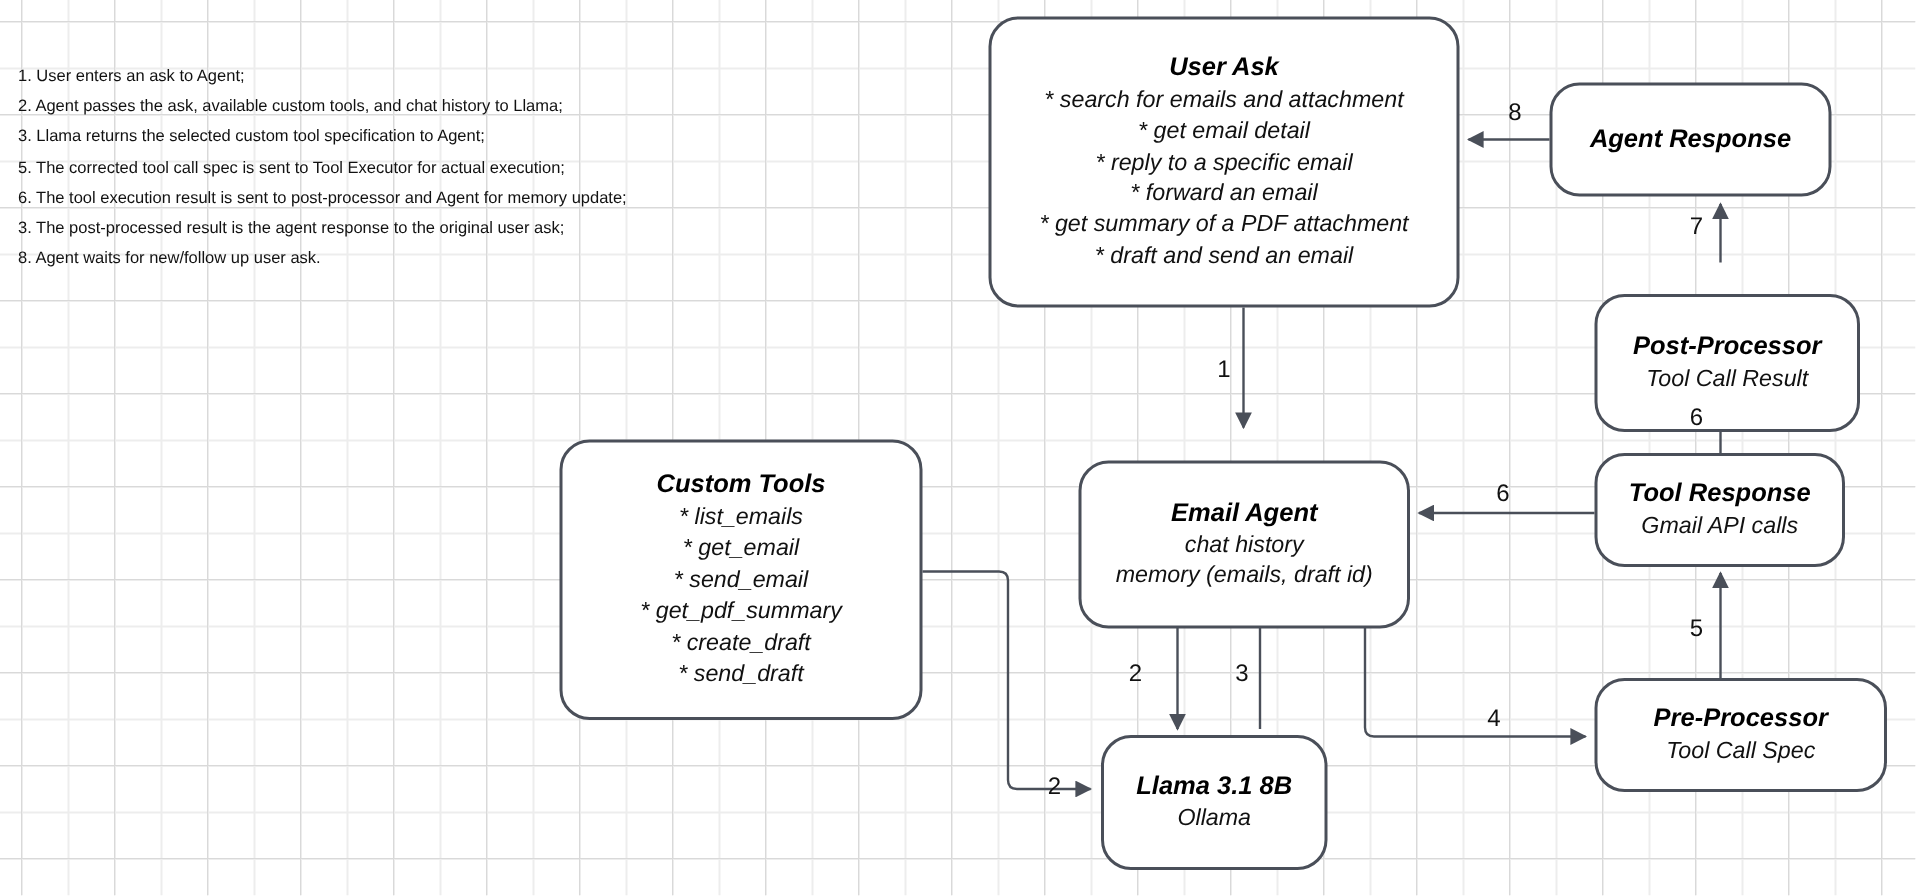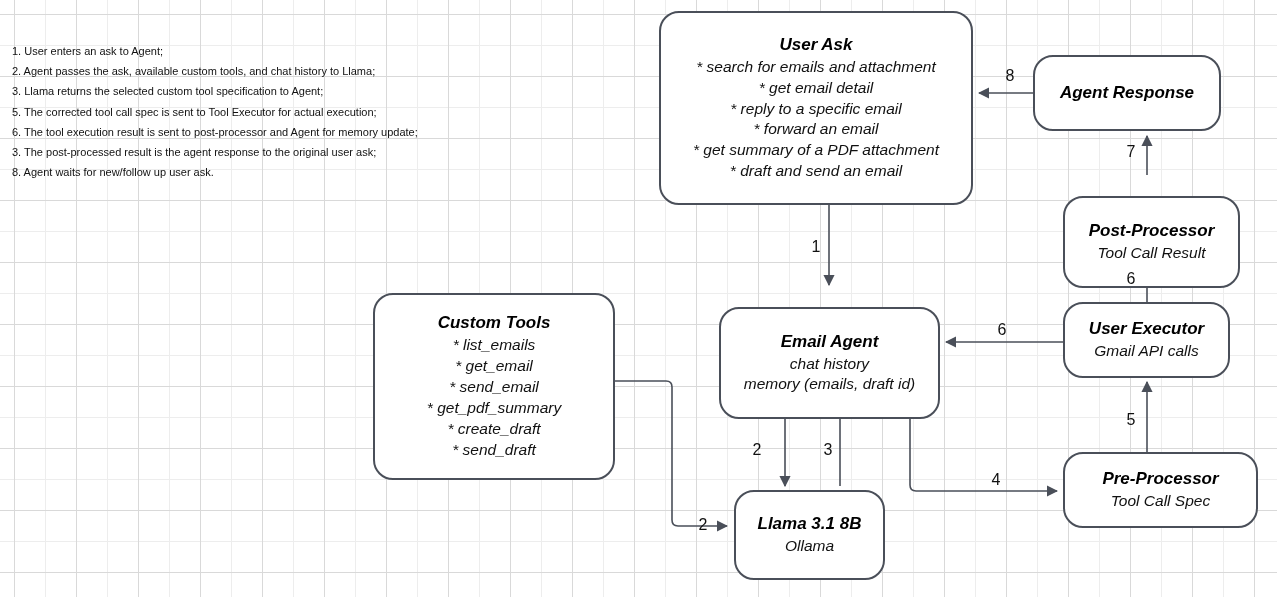--- a/index.html
+++ b/index.html
@@ -160,21 +160,21 @@
   <div class="node" style="left:1033px; top:55px; width:188px; height:76px;">
     <div class="title">Agent Response</div>
   </div>
 
   <div class="node" style="left:1063px; top:175px; width:177px; height:92px;margin-top:21px;">
     <div class="title">Post-Processor</div>
     <div class="sub">Tool Call Result</div>
   </div>
 
   <div class="node" style="left:1063px; top:302px; width:167px; height:76px;">
-    <div class="title">User Executor</div>
+    <div class="title">Tool Response</div>
     <div class="sub">Gmail API calls</div>
   </div>
 
   <div class="node" style="left:1063px; top:452px; width:195px; height:76px;">
     <div class="title">Pre-Processor</div>
     <div class="sub">Tool Call Spec</div>
   </div>
 
   <div class="node" style="left:719px; top:291px; width:221px; height:112px;margin-top:16px;">
     <div class="title">Email Agent</div>

